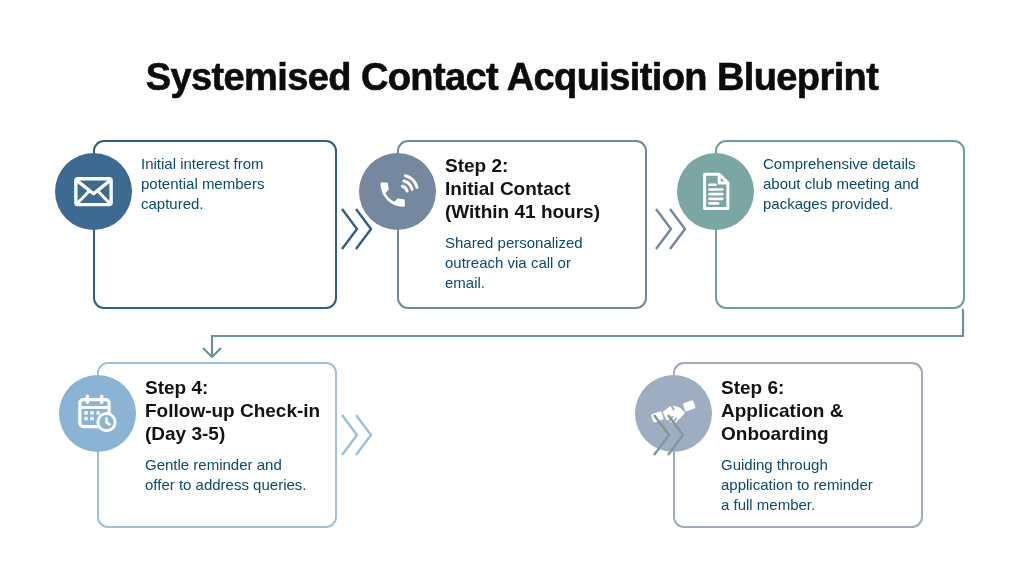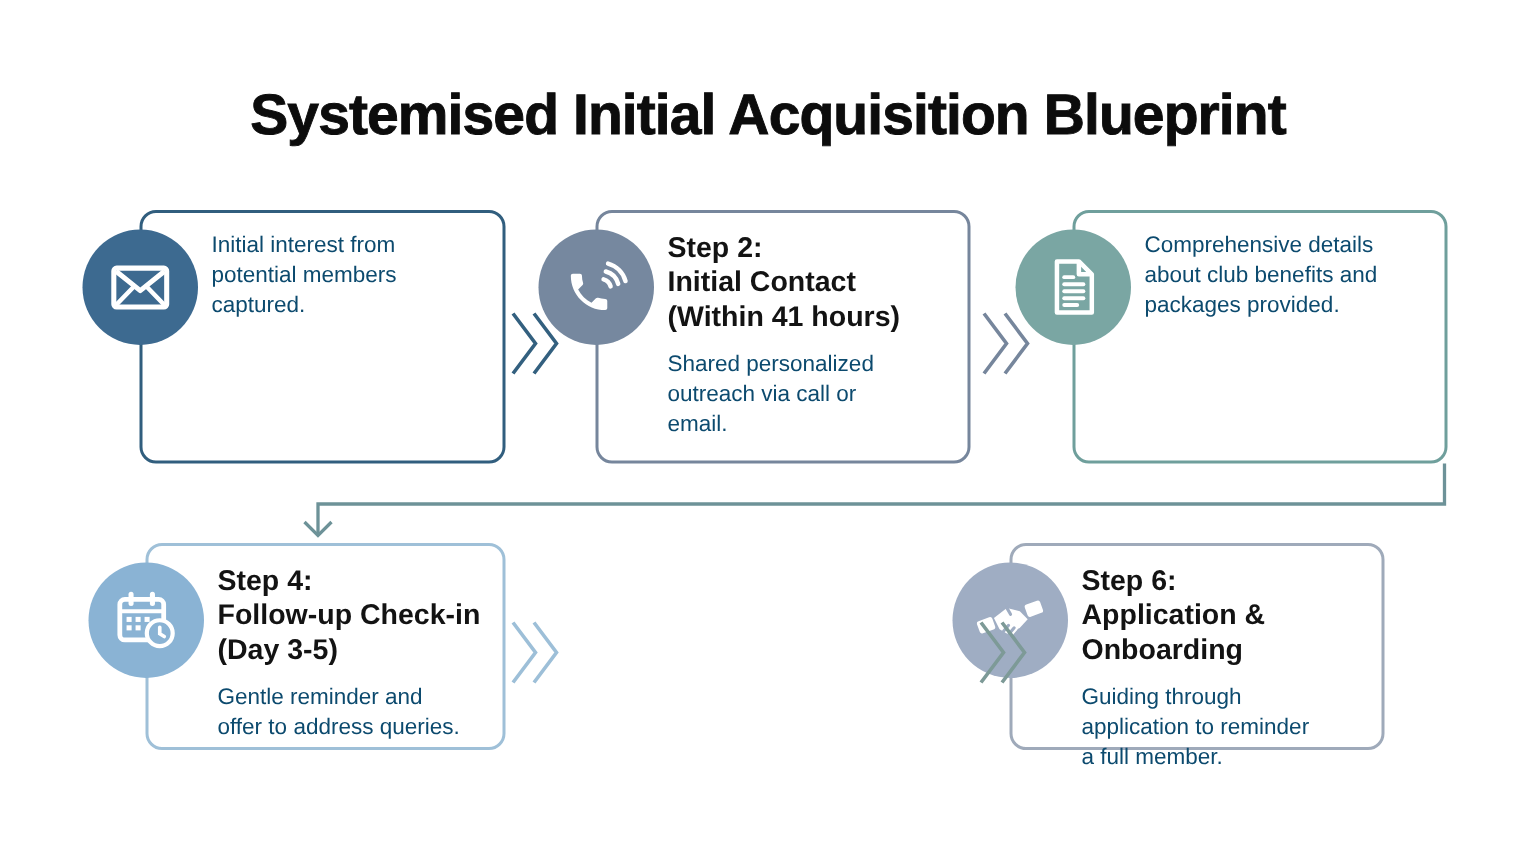--- a/index.html
+++ b/index.html
@@ -10,21 +10,21 @@
   .main-title {
     position:absolute; top:56px; left:0; width:100%; margin:0;
     text-align:center; font-size:38px; font-weight:700; letter-spacing:-0.6px;
     color:#0c0c0c; -webkit-text-stroke:0.6px #0c0c0c;
   }
   .card {
     position:absolute; background:#ffffff; border:2.5px solid #8aa;
     border-radius:11px; box-sizing:border-box;
   }
   .row1 { top:140px; height:169px; }
-  .row2 { top:362px; height:138px; }
+  .row2 { top:362px; height:166px; }
   .icon-circle {
     position:absolute; left:-40px; top:11px; width:77px; height:77px;
     border-radius:50%; display:flex; align-items:center; justify-content:center;
   }
   .icon-circle svg { width:45px; height:45px; display:block; }
   .card-body { margin:12px 6px 0 46px; }
   .card-title {
     margin:0; font-size:19px; font-weight:700; line-height:1.22;
     color:#131313; white-space:pre-line;
   }
@@ -35,21 +35,21 @@
   .chev { position:absolute; width:36px; height:46px; }
   .chev polyline { fill:none; stroke-width:2.4px; stroke:inherit; }
   .connector-overlay { position:absolute; left:0; top:0; width:1024px; height:572px; pointer-events:none; }
   .connector-overlay path { fill:none; stroke-width:2.2px; }
 </style>
 </head>
 <body>
 
 <div class="canvas">
 
-  <h1 class="main-title">Systemised Initial Acquisition Blueprint</h1>
+  <h1 class="main-title">Systemised Contact Acquisition Blueprint</h1>
 
   <div class="card row1" style="left: 93px; width: 244px; border-color: rgb(49, 94, 126);">
     <div class="icon-circle" style="background: rgb(61, 106, 144); color: rgb(61, 106, 144);">
       <svg viewBox="0 0 24 24">
         <rect x="2.6" y="5.2" width="18.8" height="13.8" rx="1" fill="none" stroke="#fff" stroke-width="1.8"></rect>
         <path d="M3.4 6.3 L12 13.2 L20.6 6.3" fill="none" stroke="#fff" stroke-width="1.8" stroke-linejoin="round"></path>
         <path d="M3.4 18.3 L9.6 11.9 M20.6 18.3 L14.4 11.9" fill="none" stroke="#fff" stroke-width="1.6"></path>
       </svg>
     </div>
     <div class="card-body">
@@ -91,21 +91,21 @@
           <path d="M8.8 8.4 h3.2"></path>
           <path d="M8.8 10.9 h6.8"></path>
           <path d="M8.8 13.4 h6.8"></path>
           <path d="M8.8 15.9 h6.8"></path>
           <path d="M8.8 18.3 h4.6"></path>
         </g>
       </svg>
     </div>
     <div class="card-body">
       <p class="card-desc" style="width:196px;">Comprehensive details
-about club benefits and
+about club meeting and
 packages provided.</p>
     </div>
   </div>
 
   <div class="card row2" style="left: 97px; width: 240px; border-color: rgb(159, 192, 216);">
     <div class="icon-circle" style="background: rgb(138, 179, 212); color: rgb(138, 179, 212);">
       <svg viewBox="0 0 24 24">
         <rect x="2.6" y="4.6" width="15.6" height="14.4" rx="1.8" fill="none" stroke="#fff" stroke-width="1.7"></rect>
         <line x1="2.6" y1="8.8" x2="18.2" y2="8.8" stroke="#fff" stroke-width="1.5"></line>
         <line x1="6.6" y1="2.8" x2="6.6" y2="6" stroke="#fff" stroke-width="1.8" stroke-linecap="round"></line>

